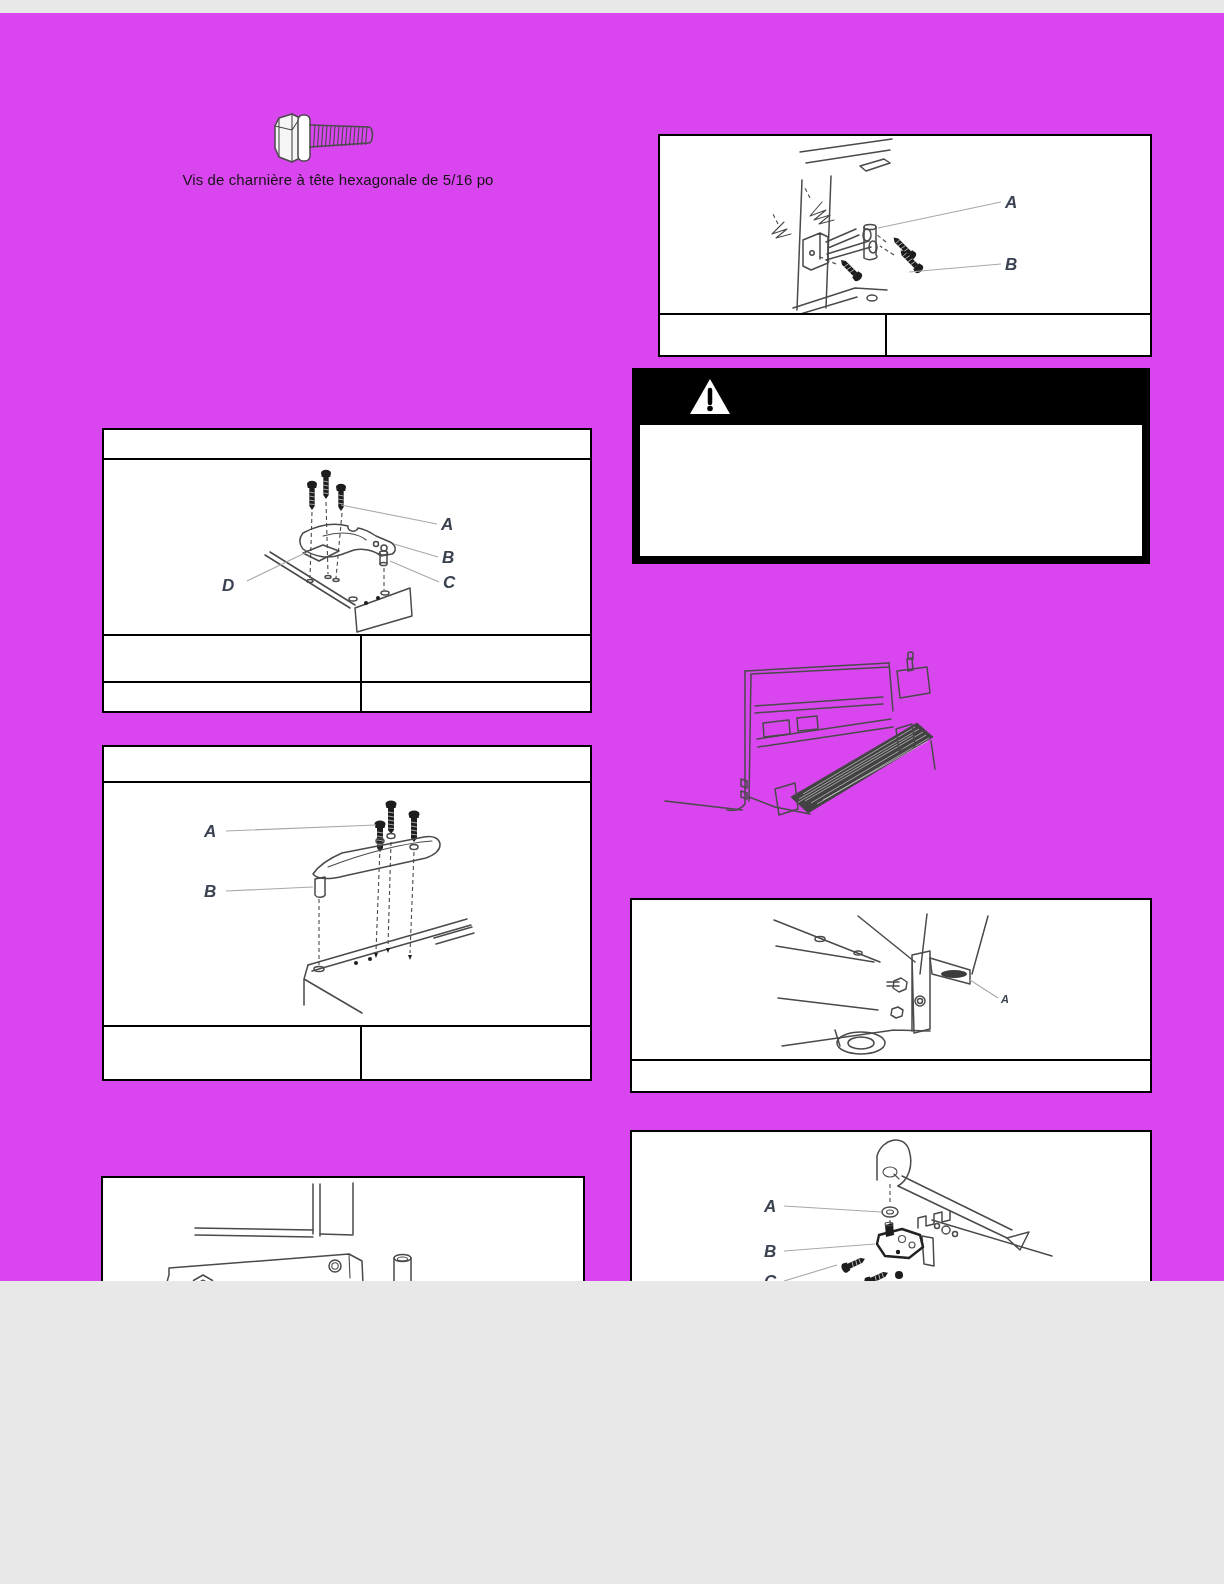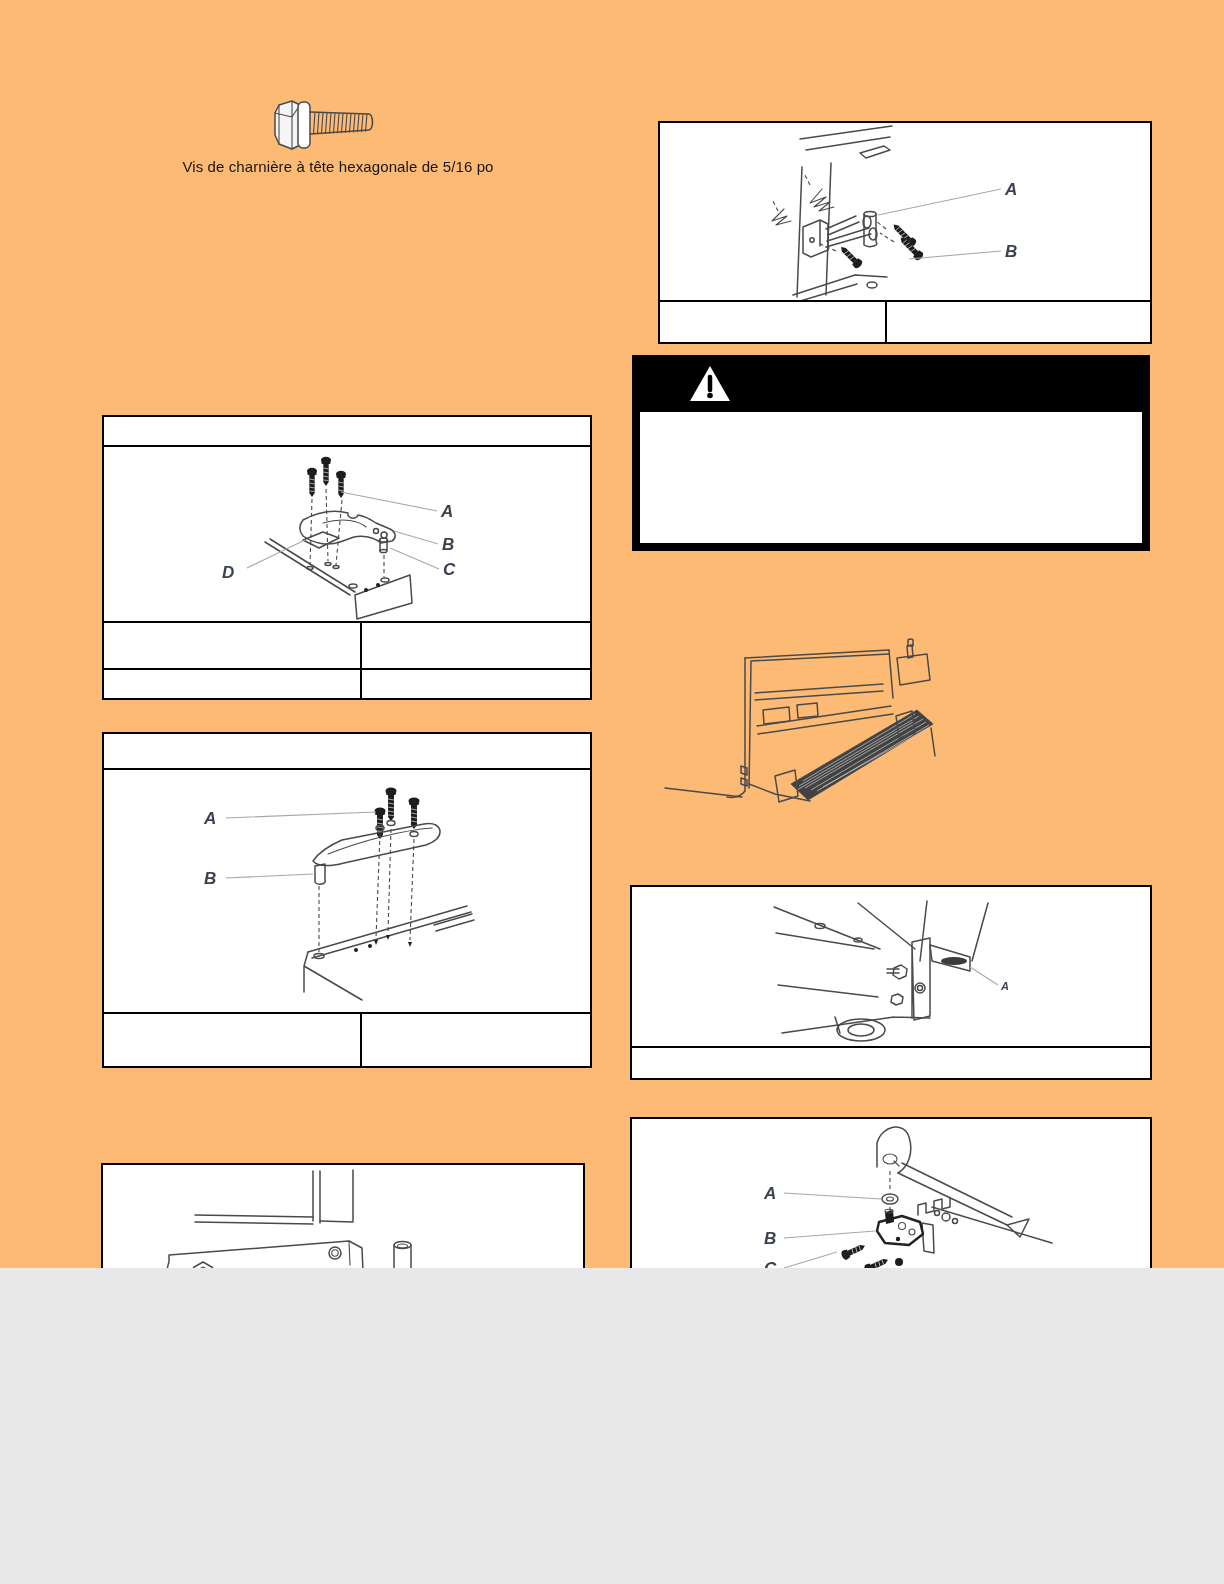--- a/index.html
+++ b/index.html
@@ -1,21 +1,21 @@
 <!DOCTYPE html>
 <html style="--line-art: #4a4a4a; --label: #3a4150; --leader: #a8a8a8; --screw-fill: #1d1d1d; --border: #000000; --warning-bg: #000000;"><head>
 <meta charset="utf-8">
 <style>
   :root{
     --line-art:#4a4a4a; --label:#3a4150; --leader:#a8a8a8;
     --screw-fill:#1d1d1d; --border:#000000; --warning-bg:#000000;
   }
   html,body{margin:0;padding:0;background:#e8e8e8;}
-  .page{position:relative;width:1224px;height:1268px;background:#fdba74;
-        font-family:"Liberation Sans",sans-serif;overflow:hidden;}
+  .page{position:relative;width:1224px;height:1268px;background:#d946ef;
+        font-family:"Liberation Sans",sans-serif;overflow:hidden;margin-top:13px;}
   .abs{position:absolute;}
   .caption{font-size:15px;color:#161616;text-align:center;letter-spacing:.1px;}
   .figbox{position:absolute;border:2px solid var(--border);background:#fff;
           display:flex;flex-direction:column;box-sizing:border-box;}
   .strip{border-bottom:2px solid var(--border);}
   .figarea{flex:1;position:relative;overflow:hidden;}
   .figarea svg{position:absolute;left:0;top:0;}
   .caprow{display:flex;border-top:2px solid var(--border);}
   .caprow .cell{box-sizing:border-box;}
   .caprow .cell + .cell{border-left:2px solid var(--border);flex:1;}

